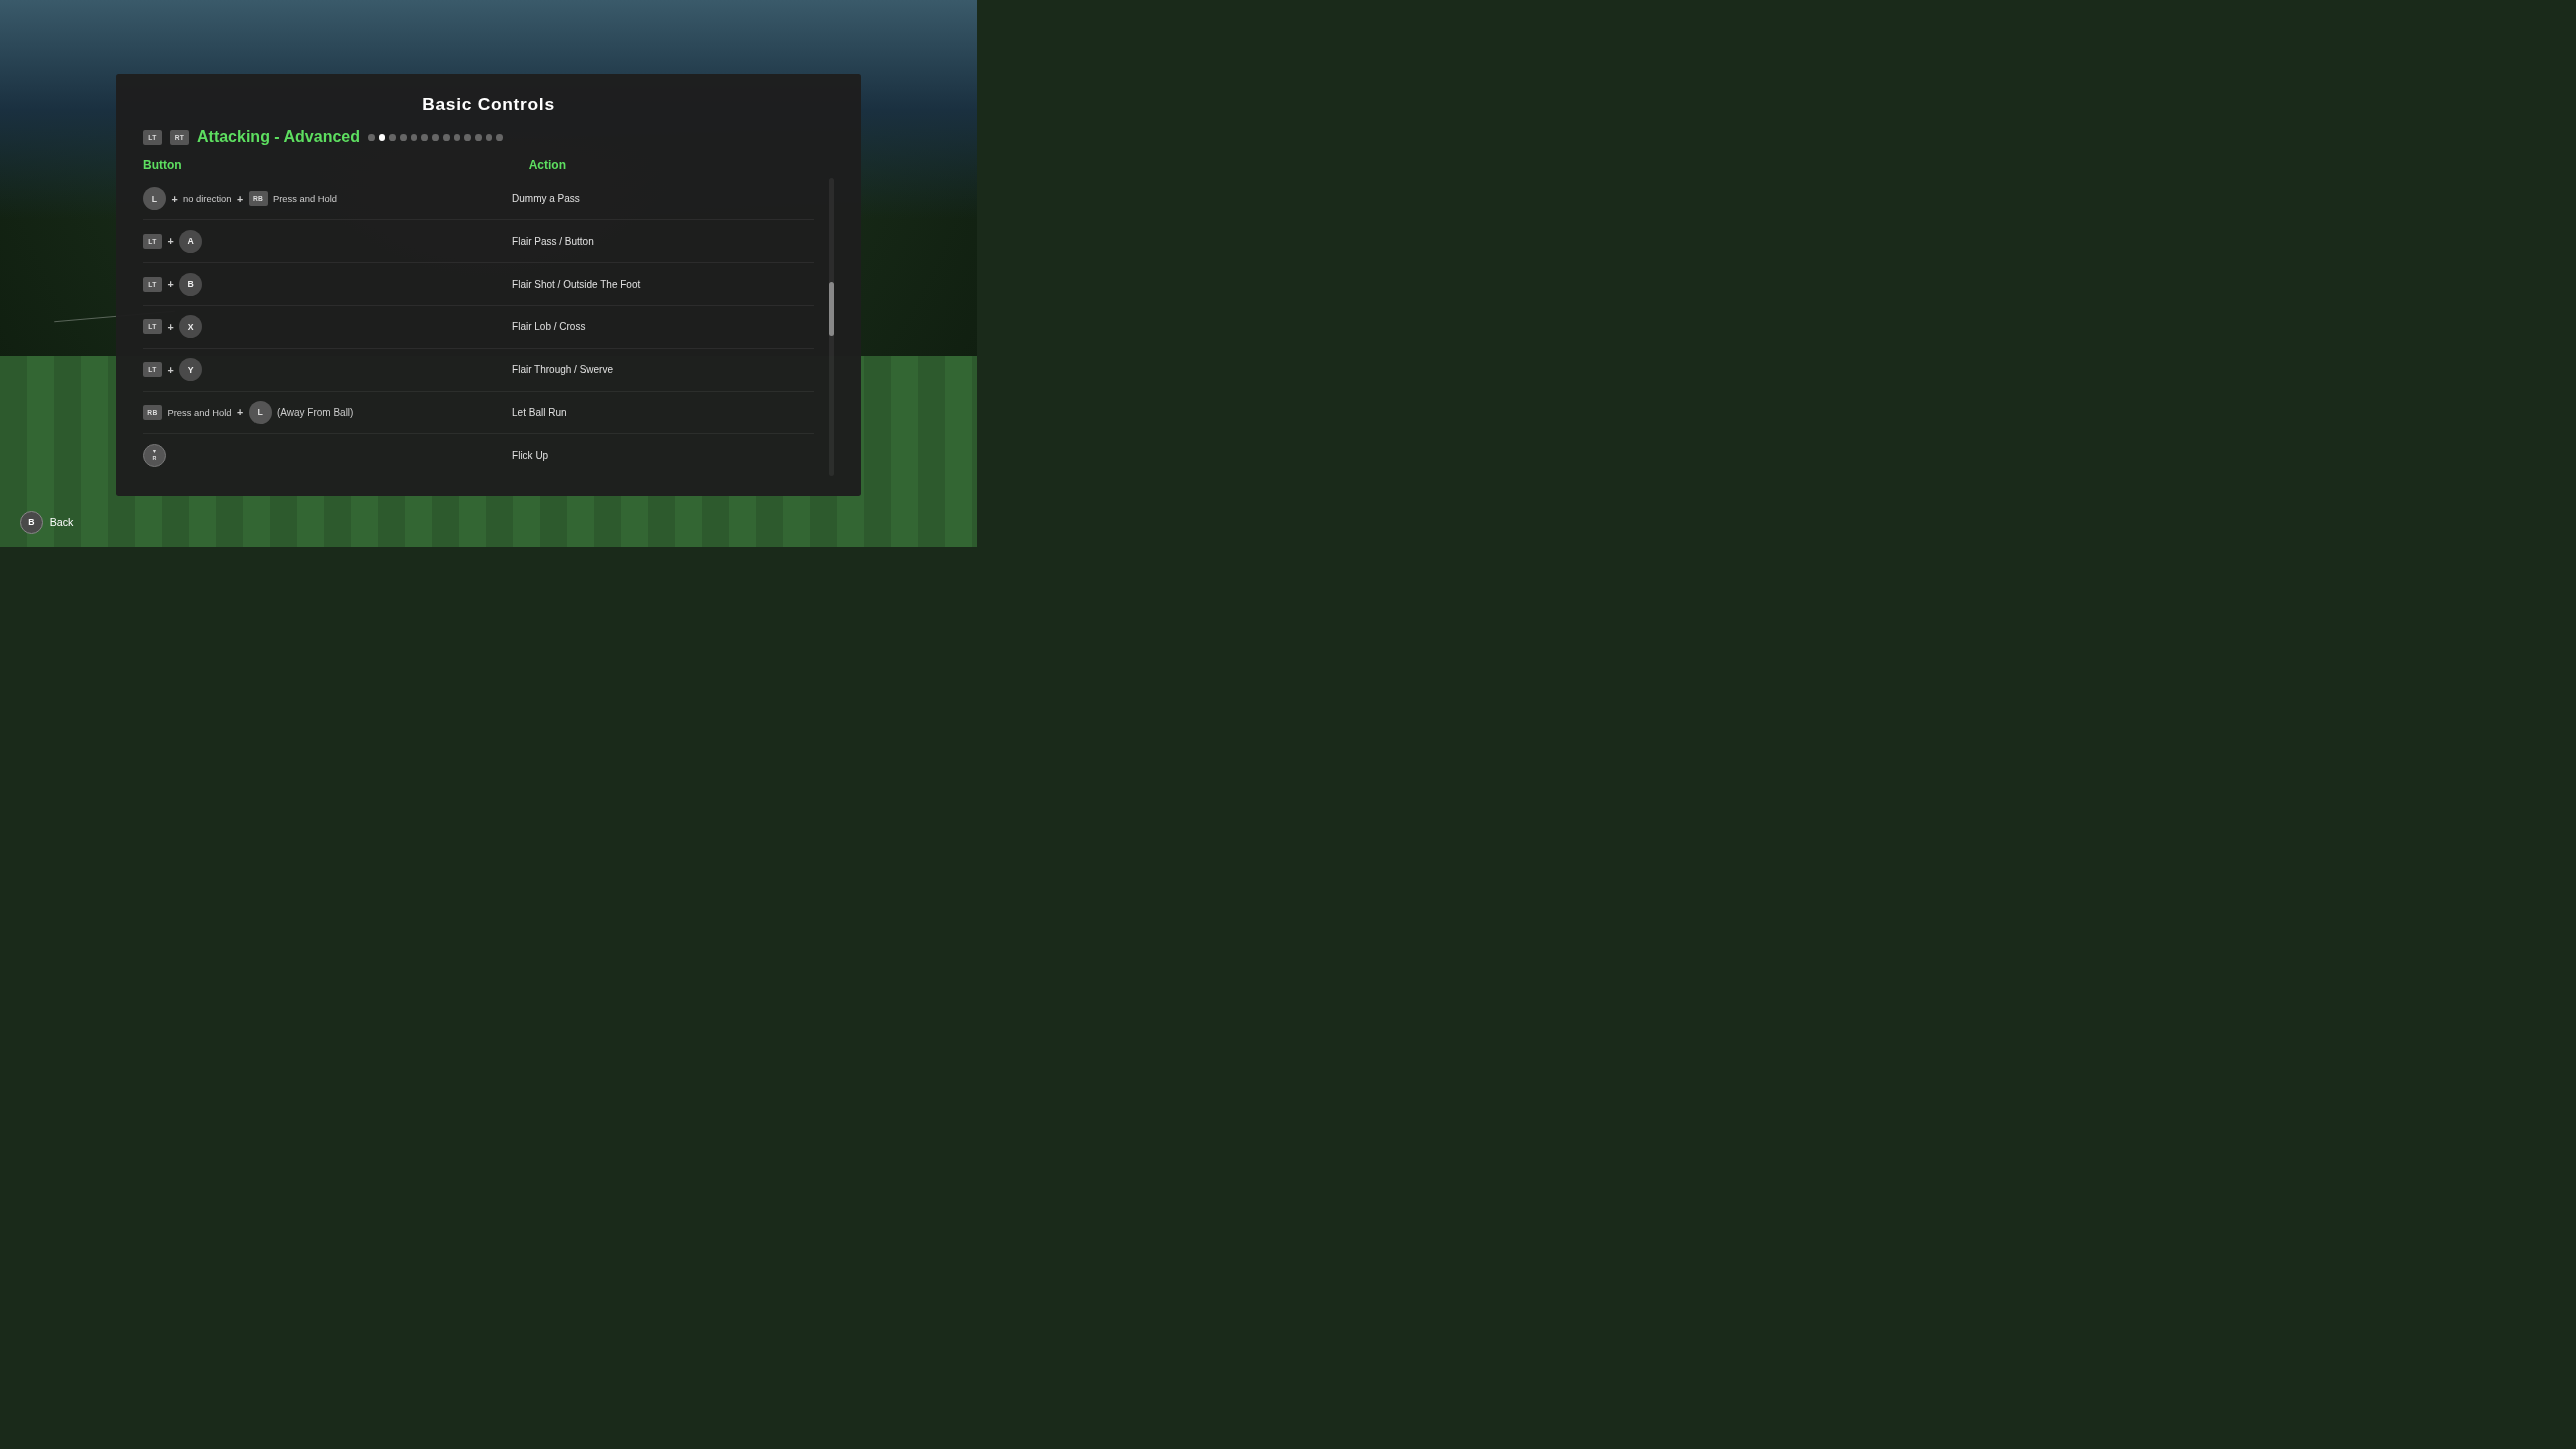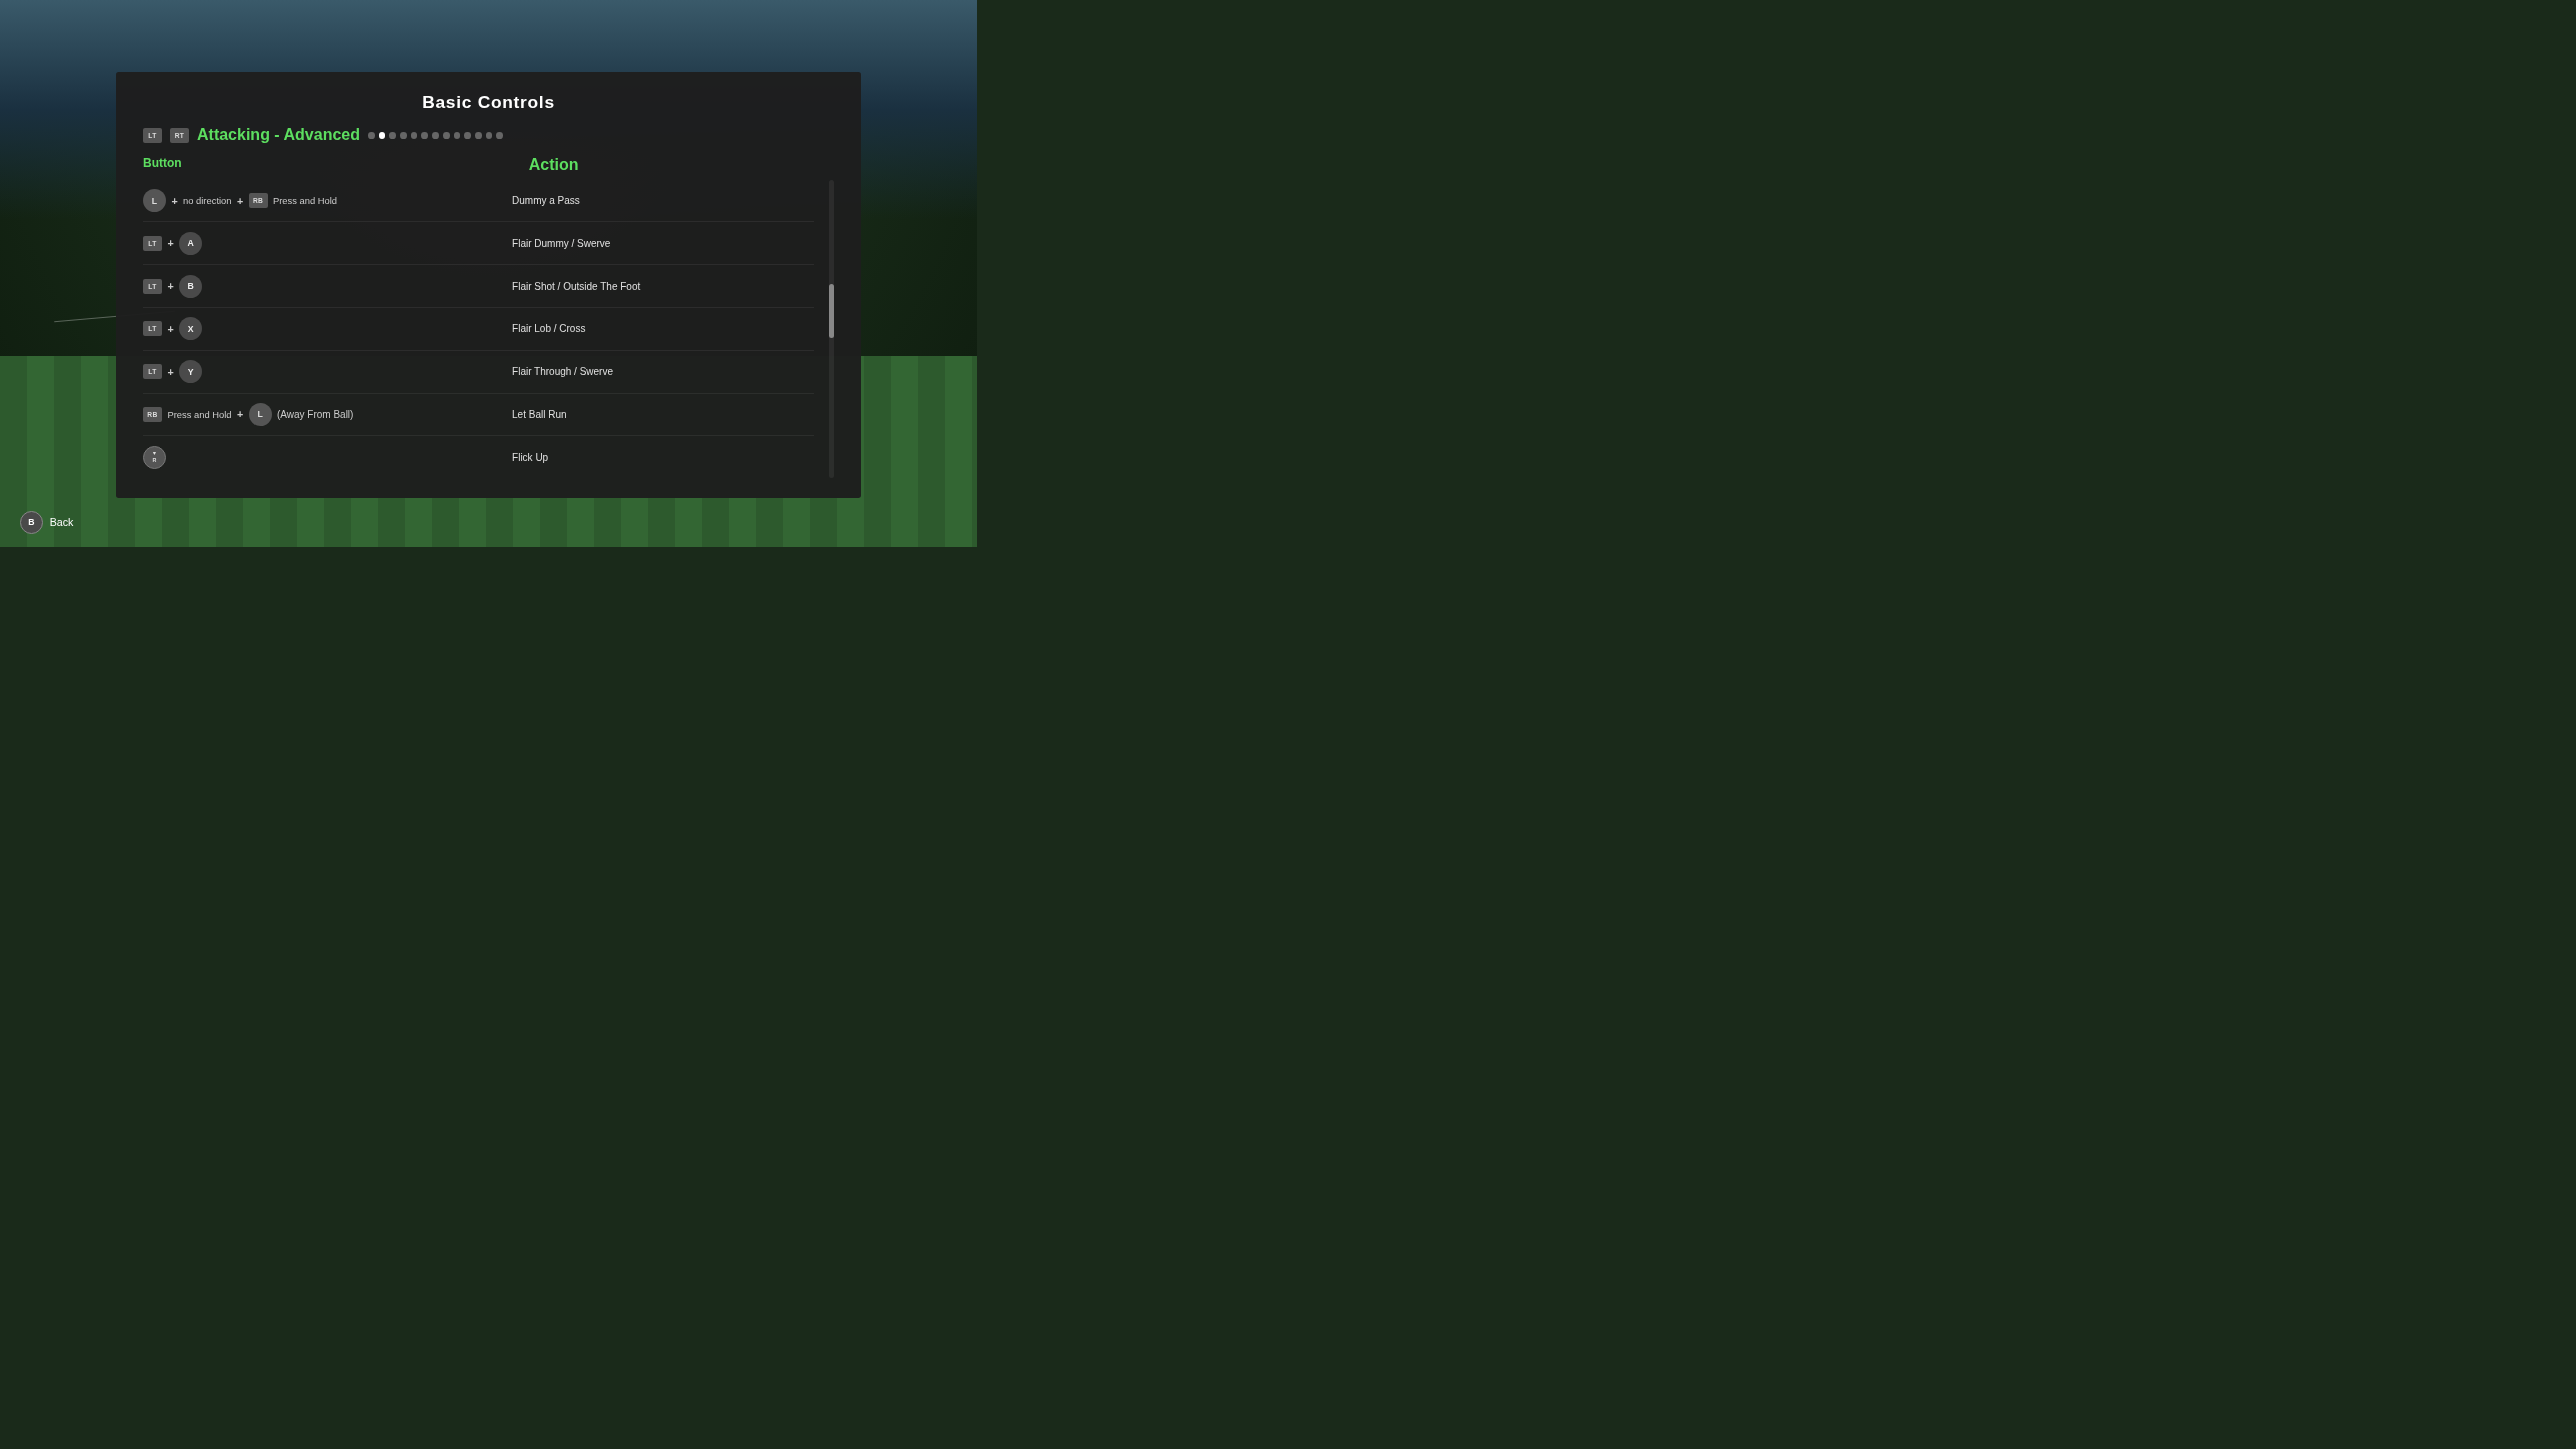--- a/index.html
+++ b/index.html
@@ -128,21 +128,21 @@
     .col-button-header {
       flex: 0 0 55%;
       color: #5dde60;
       font-size: 12px;
       font-weight: bold;
     }
 
     .col-action-header {
       flex: 1;
       color: #5dde60;
-      font-size: 16px;
+      font-size: 12px;
       font-weight: bold;
     }
 
     .content-area {
       display: flex;
       position: relative;
     }
 
     .rows-container {
       flex: 1;
@@ -329,21 +329,21 @@
           </div>
           <div class="action-col">Dummy a Pass</div>
         </div>
 
         <div class="control-row">
           <div class="button-col">
             <span class="btn-badge">LT</span>
             <span class="plus-text">+</span>
             <span class="circle-btn a-btn">A</span>
           </div>
-          <div class="action-col">Flair Dummy / Swerve</div>
+          <div class="action-col">Flair Pass / Button</div>
         </div>
 
         <div class="control-row">
           <div class="button-col">
             <span class="btn-badge">LT</span>
             <span class="plus-text">+</span>
             <span class="circle-btn b-btn">B</span>
           </div>
           <div class="action-col">Flair Shot / Outside The Foot</div>
         </div>

